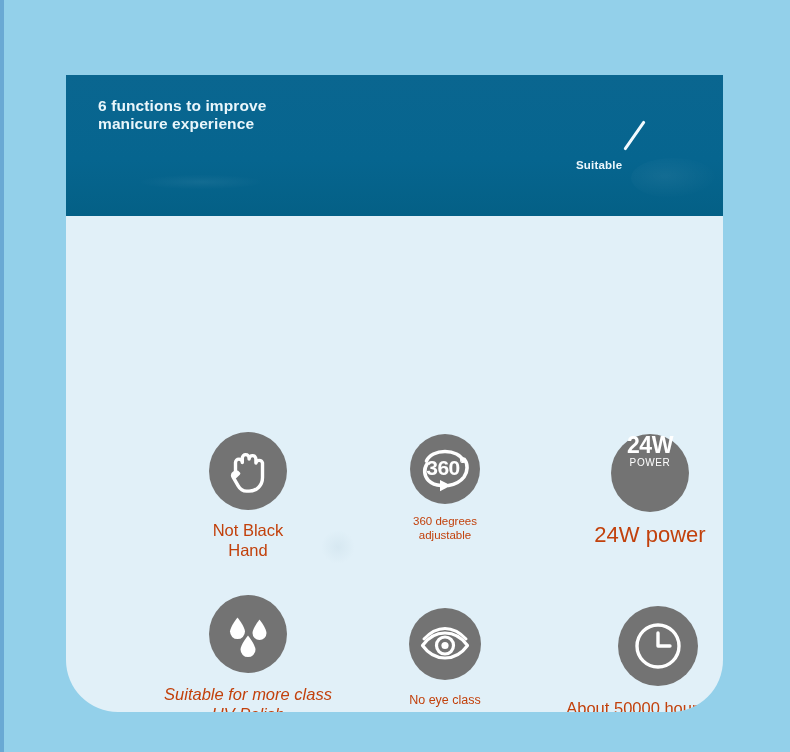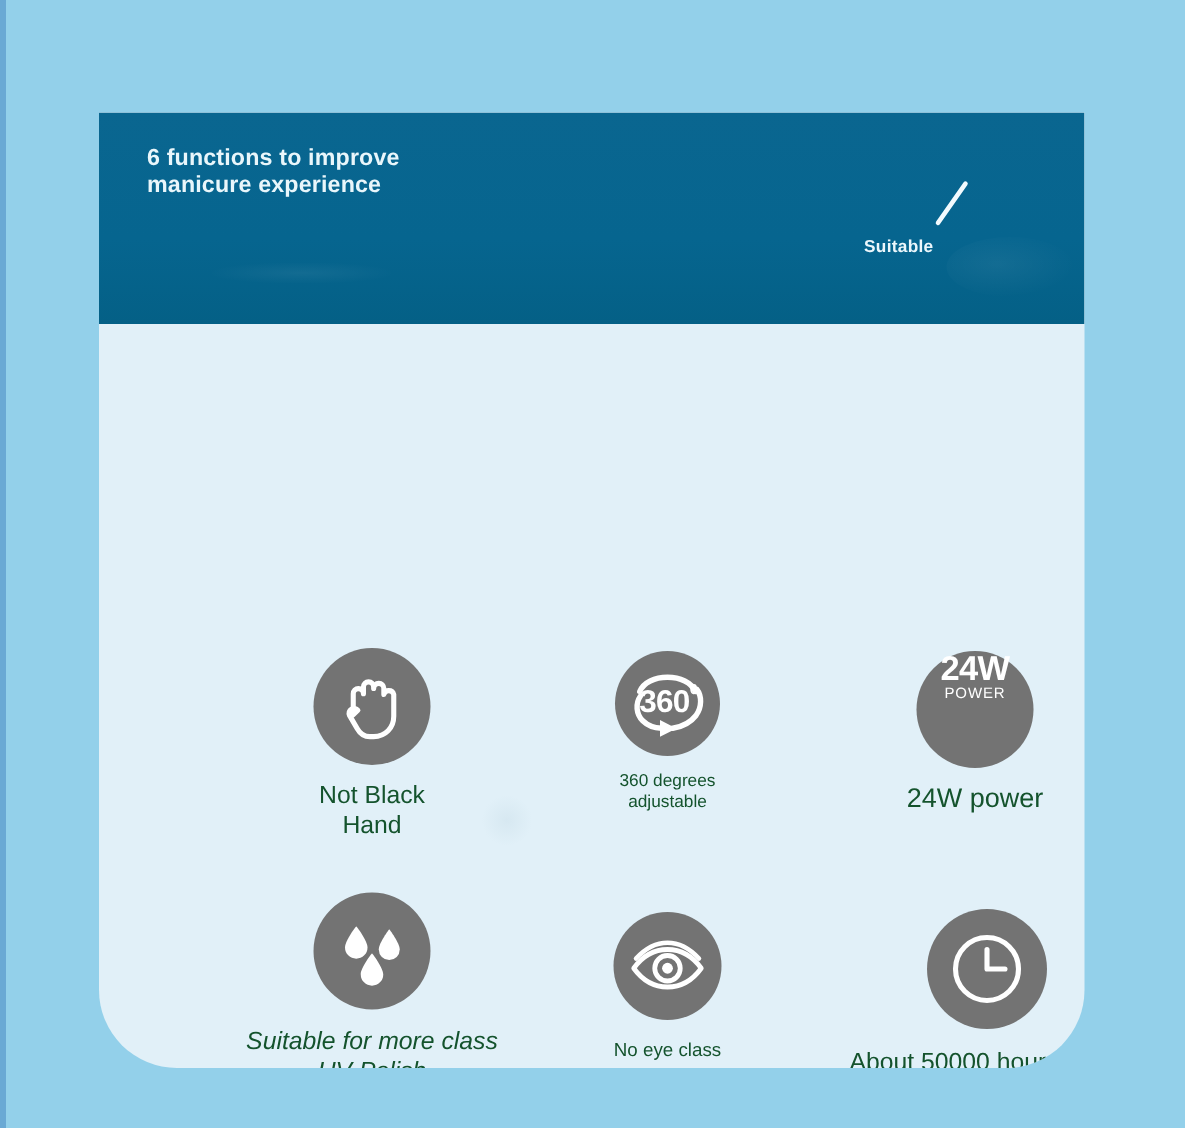--- a/index.html
+++ b/index.html
@@ -106,37 +106,37 @@
     position: absolute;
     text-align: center;
   }
   .icon-circle {
     border-radius: 50%;
     background: #737373;
     margin: 0 auto;
     position: relative;
   }
   .feature-label {
-    color: #14532d;
+    color: #c2410c;
     line-height: 1.22;
     white-space: pre-line;
     margin-top: 10px;
   }
   
   #feat-hand        { left: 82px;  top: 216px; width: 200px; }
   #feat-hand .icon-circle   { width: 78px; height: 78px; }
   #feat-hand .feature-label { font-size: 16.5px; }
 
   #feat-360         { left: 290px; top: 218px; width: 178px; }
   #feat-360 .icon-circle    { width: 70px; height: 70px; }
   #feat-360 .feature-label  { font-size: 11.5px; }
 
   #feat-24w         { left: 488px; top: 218px; width: 192px; }
   #feat-24w .icon-circle    { width: 78px; height: 78px; }
-  #feat-24w .feature-label  { font-size: 18px; }
+  #feat-24w .feature-label  { font-size: 22px; }
 
   #feat-drops       { left: 28px;  top: 379px; width: 308px; font-style: italic; }
   #feat-drops .icon-circle  { width: 78px; height: 78px; }
   #feat-drops .feature-label{ font-size: 16.5px; margin-top: 11px; }
 
   #feat-eye         { left: 292px; top: 392px; width: 174px; }
   #feat-eye .icon-circle    { width: 72px; height: 72px; }
   #feat-eye .feature-label  { font-size: 12.5px; margin-top: 13px; }
 
   #feat-clock       { left: 442px; top: 390px; width: 300px; }

